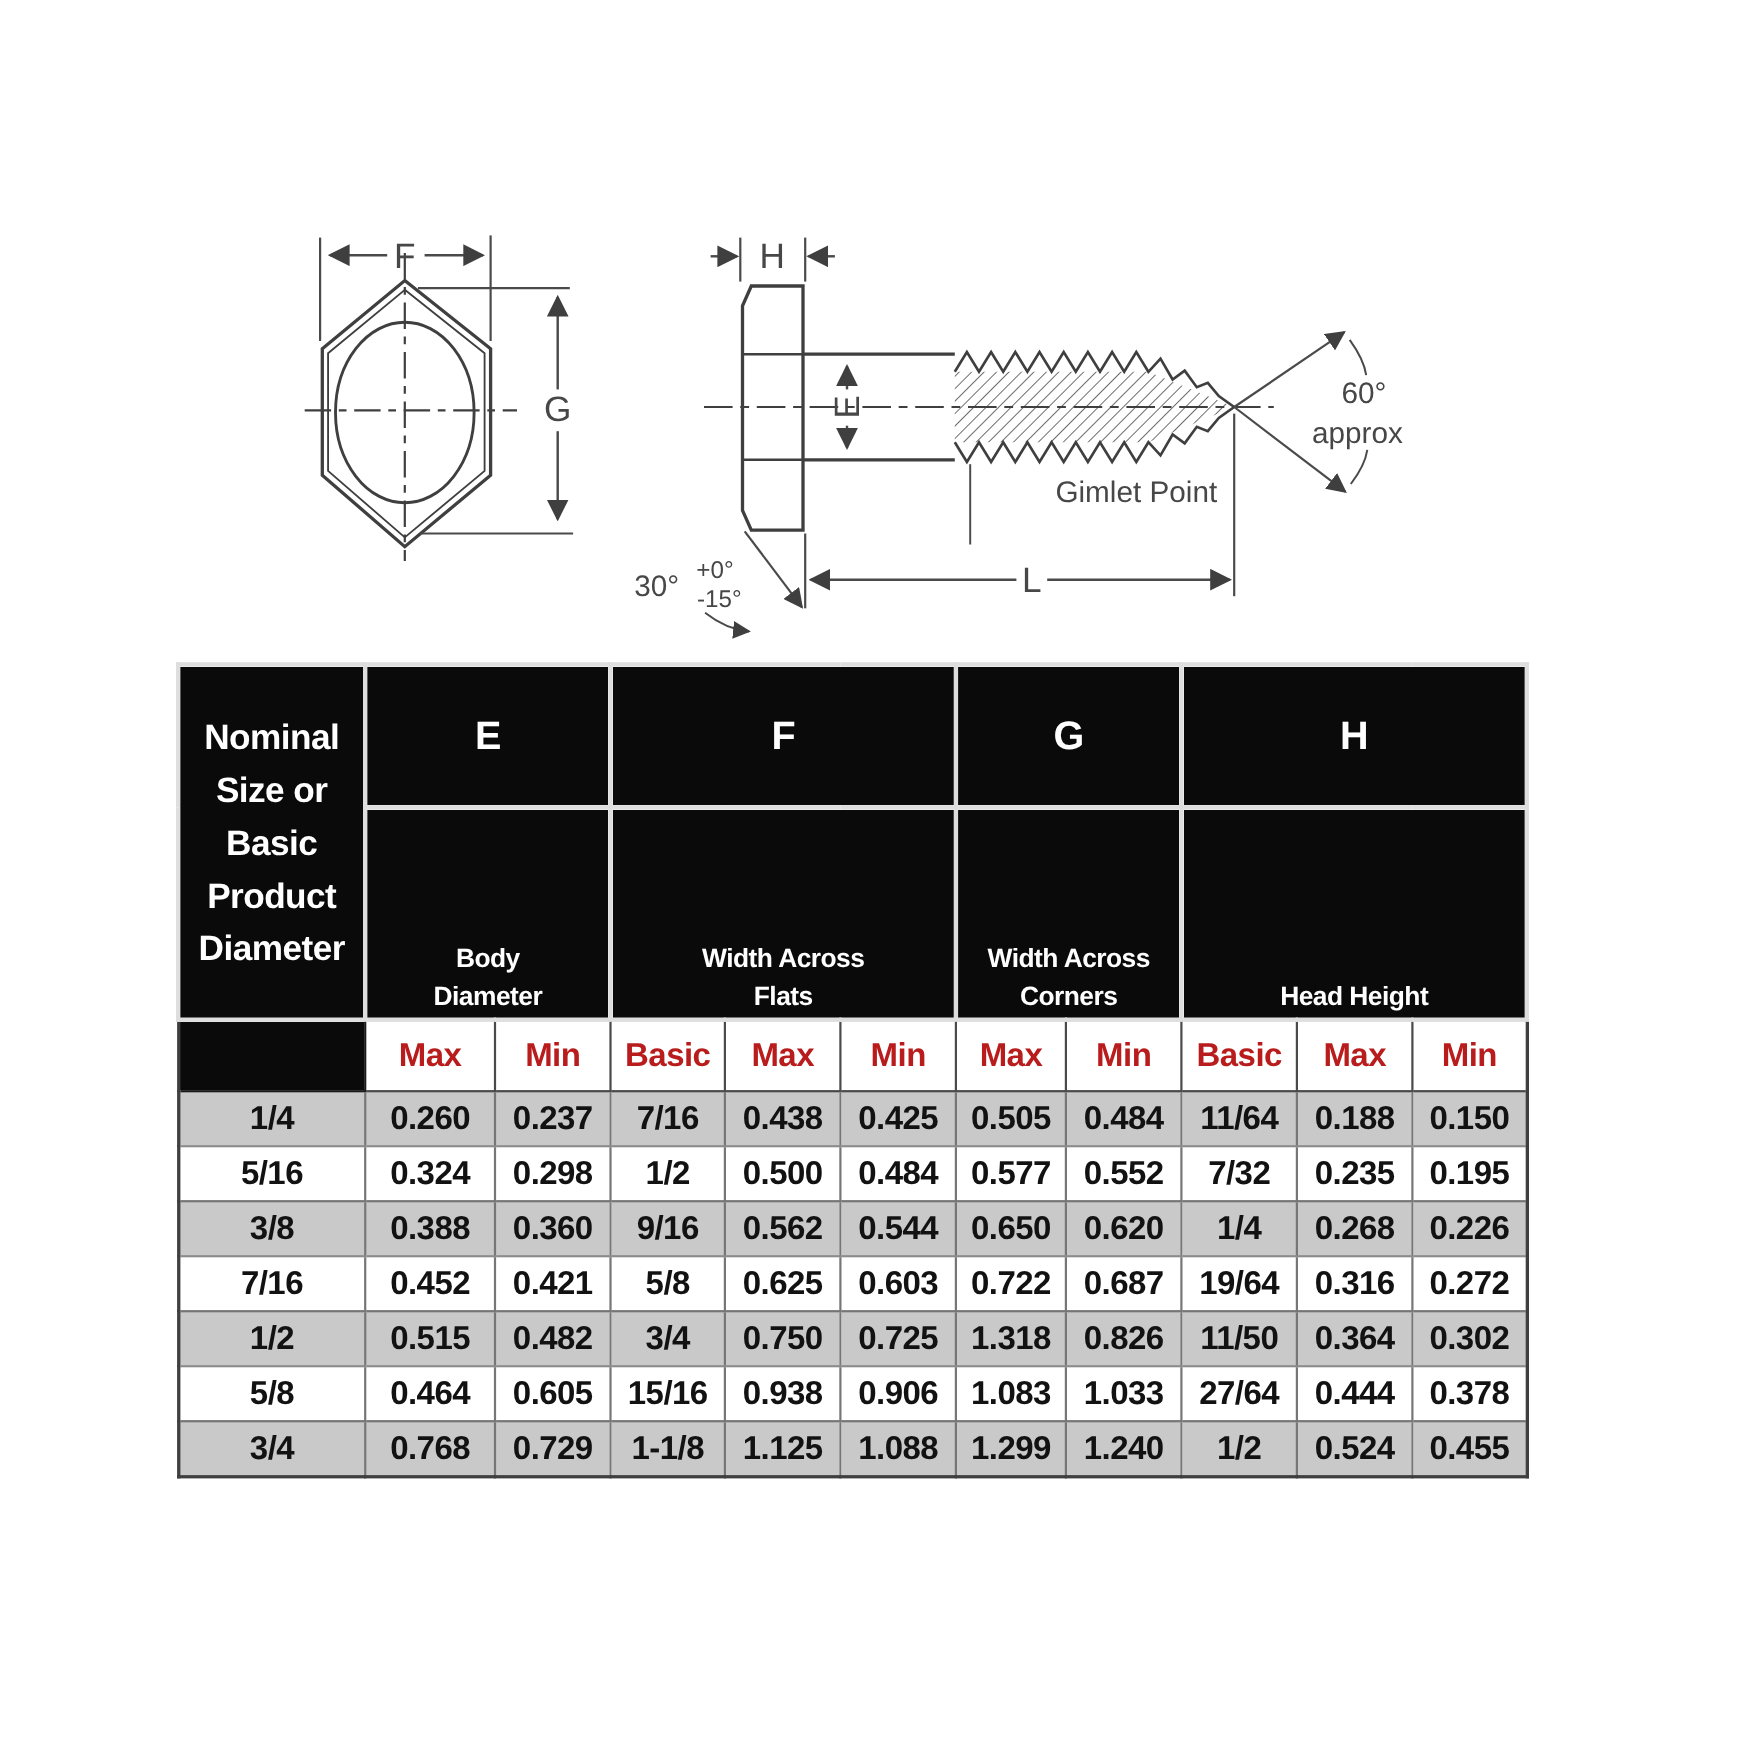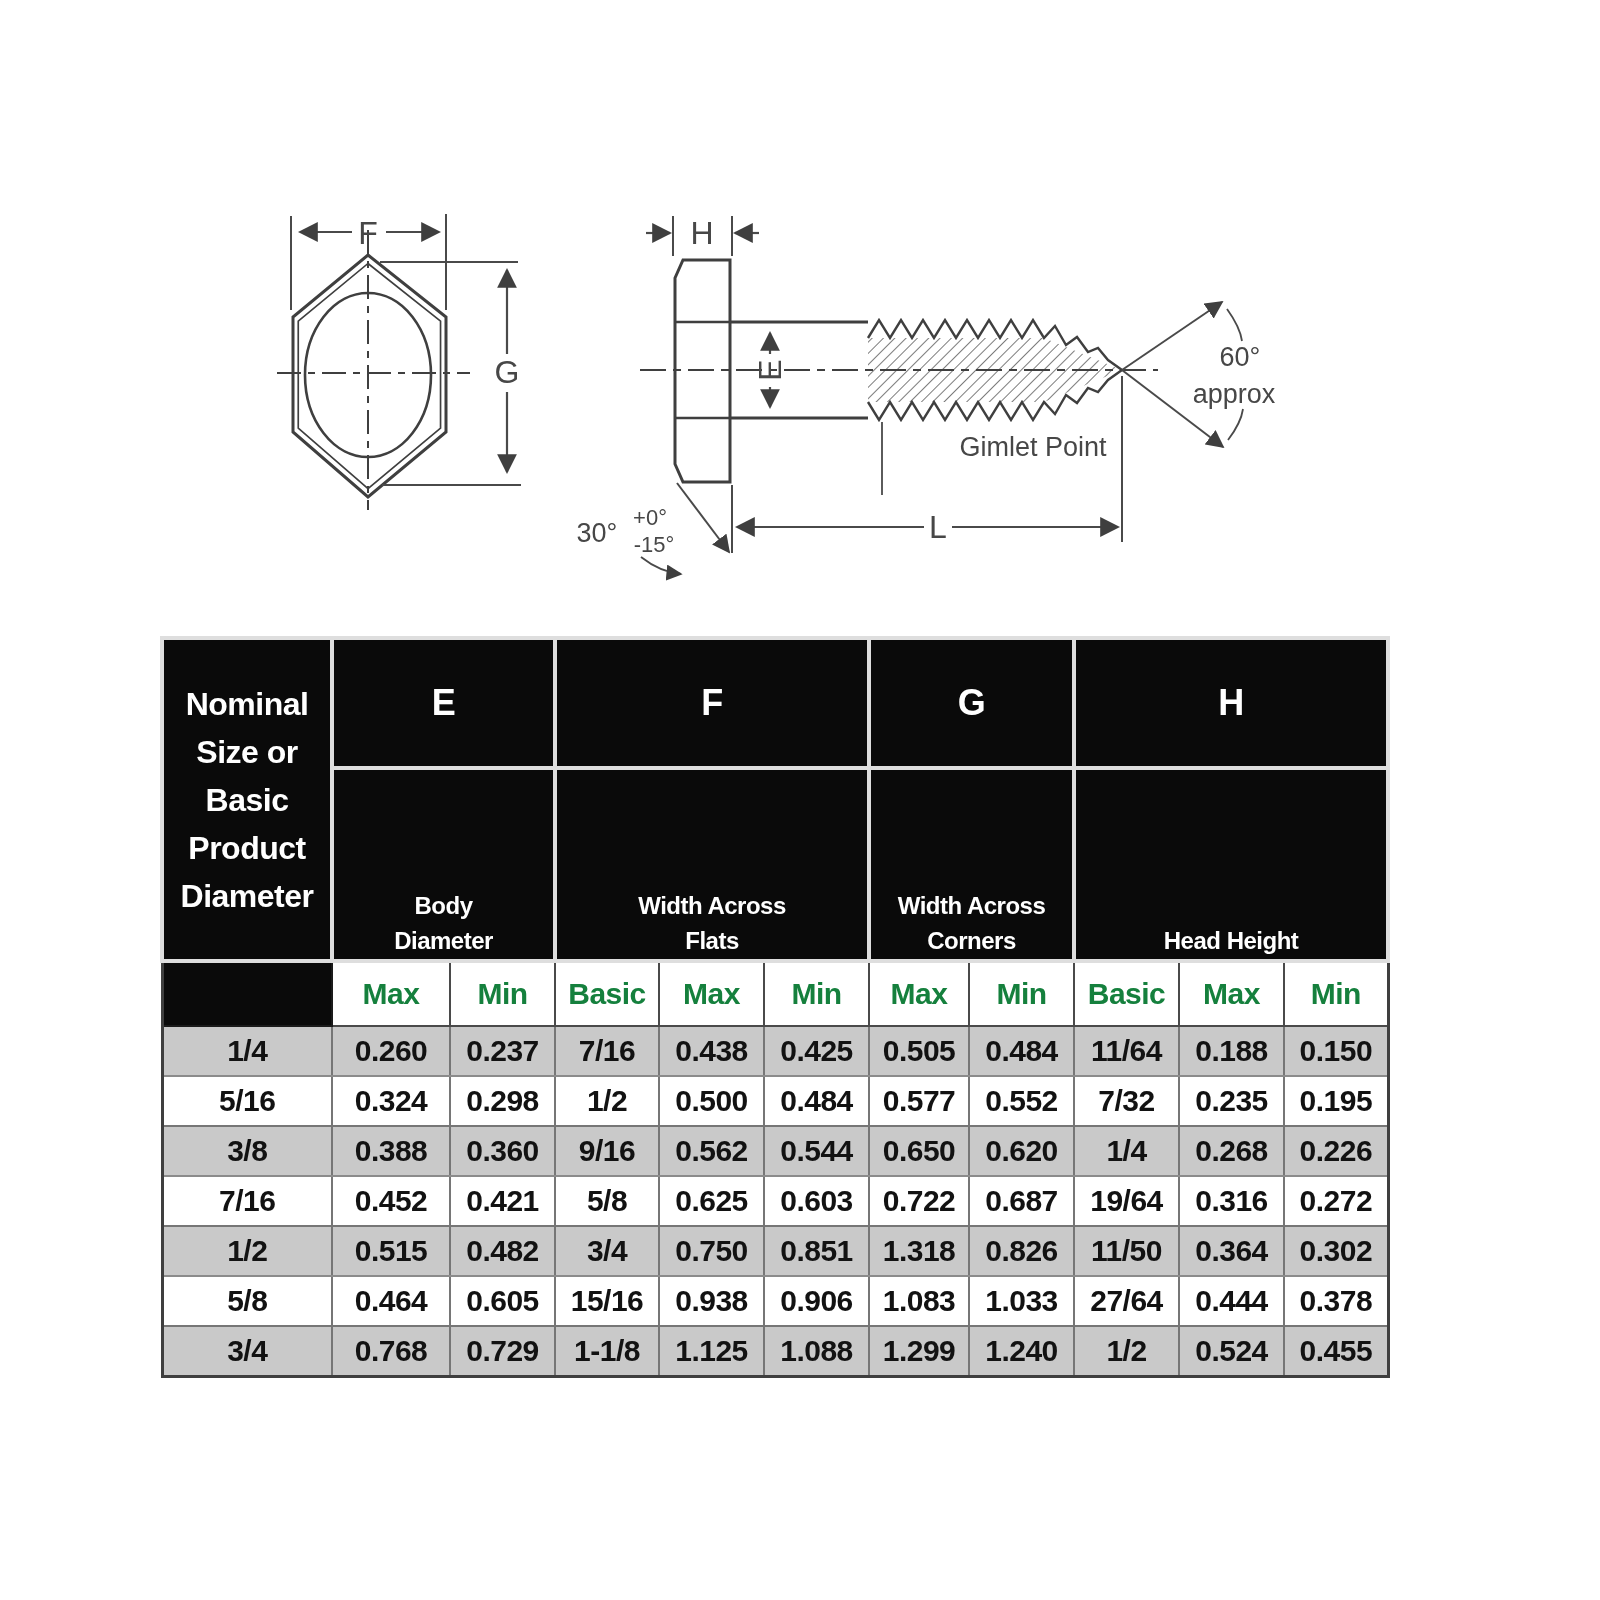--- a/index.html
+++ b/index.html
@@ -4,36 +4,36 @@
 <style>
   html,body{margin:0;padding:0;background:#ffffff;}
   .page{position:relative;width:1600px;height:1600px;background:#ffffff;overflow:hidden;
         font-family:"Liberation Sans",sans-serif;}
   .diagram{position:absolute;left:0;top:180px;width:1600px;height:430px;}
   .diagram text{font-family:"Liberation Sans",sans-serif;fill:#474747;}
   .dimlabel{font-size:32px;}
   .notelabel{font-size:27px;}
   .smalllabel{font-size:22px;}
 
-  table.spec{position:absolute;left:160px;top:636px;width:1226px;
+  table.spec{position:absolute;left:160px;top:602px;width:1226px;
              border-collapse:collapse;table-layout:fixed;
              border:3px solid #3f3f3f;}
   table.spec th,table.spec td{padding:0;text-align:center;font-weight:bold;
              letter-spacing:-0.5px;overflow:hidden;}
   
   tr.group-row{height:130px;}
   tr.sub-row{height:193px;}
   th.blackcell{background:#0a0a0a;color:#ffffff;border:4px solid #dedede;}
   th.corner{font-size:32px;line-height:1.5;white-space:pre-line;vertical-align:middle;}
   th.letter{font-size:36px;vertical-align:middle;}
   th.sub{font-size:24px;line-height:1.45;white-space:pre-line;
          vertical-align:bottom;padding-bottom:10px;}
   
   tr.measure-row{height:65px;}
-  tr.measure-row th{background:#ffffff;color:#15803d;font-size:30px;
+  tr.measure-row th{background:#ffffff;color:#b91c1c;font-size:30px;
          border:2px solid #4a4a4a;border-top:3px solid #1a1a1a;}
   tr.measure-row th.corner-empty{background:#0a0a0a;border:2px solid #1a1a1a;}
   
   tbody tr{height:50px;}
   tbody td{font-size:30px;letter-spacing:-1px;color:#121212;
          border:2px solid #767676;background:#ffffff;}
   tbody tr:nth-child(odd) td{background:#c9c9c9;
          border-top:2px solid #a5a5a5;border-bottom:2px solid #8b8b8b;}
 </style>
 </head>
@@ -230,21 +230,21 @@
           <td>19/64</td>
           <td>0.316</td>
           <td>0.272</td>
         </tr>
         <tr>
           <td>1/2</td>
           <td>0.515</td>
           <td>0.482</td>
           <td>3/4</td>
           <td>0.750</td>
-          <td>0.851</td>
+          <td>0.725</td>
           <td>1.318</td>
           <td>0.826</td>
           <td>11/50</td>
           <td>0.364</td>
           <td>0.302</td>
         </tr>
         <tr>
           <td>5/8</td>
           <td>0.464</td>
           <td>0.605</td>

